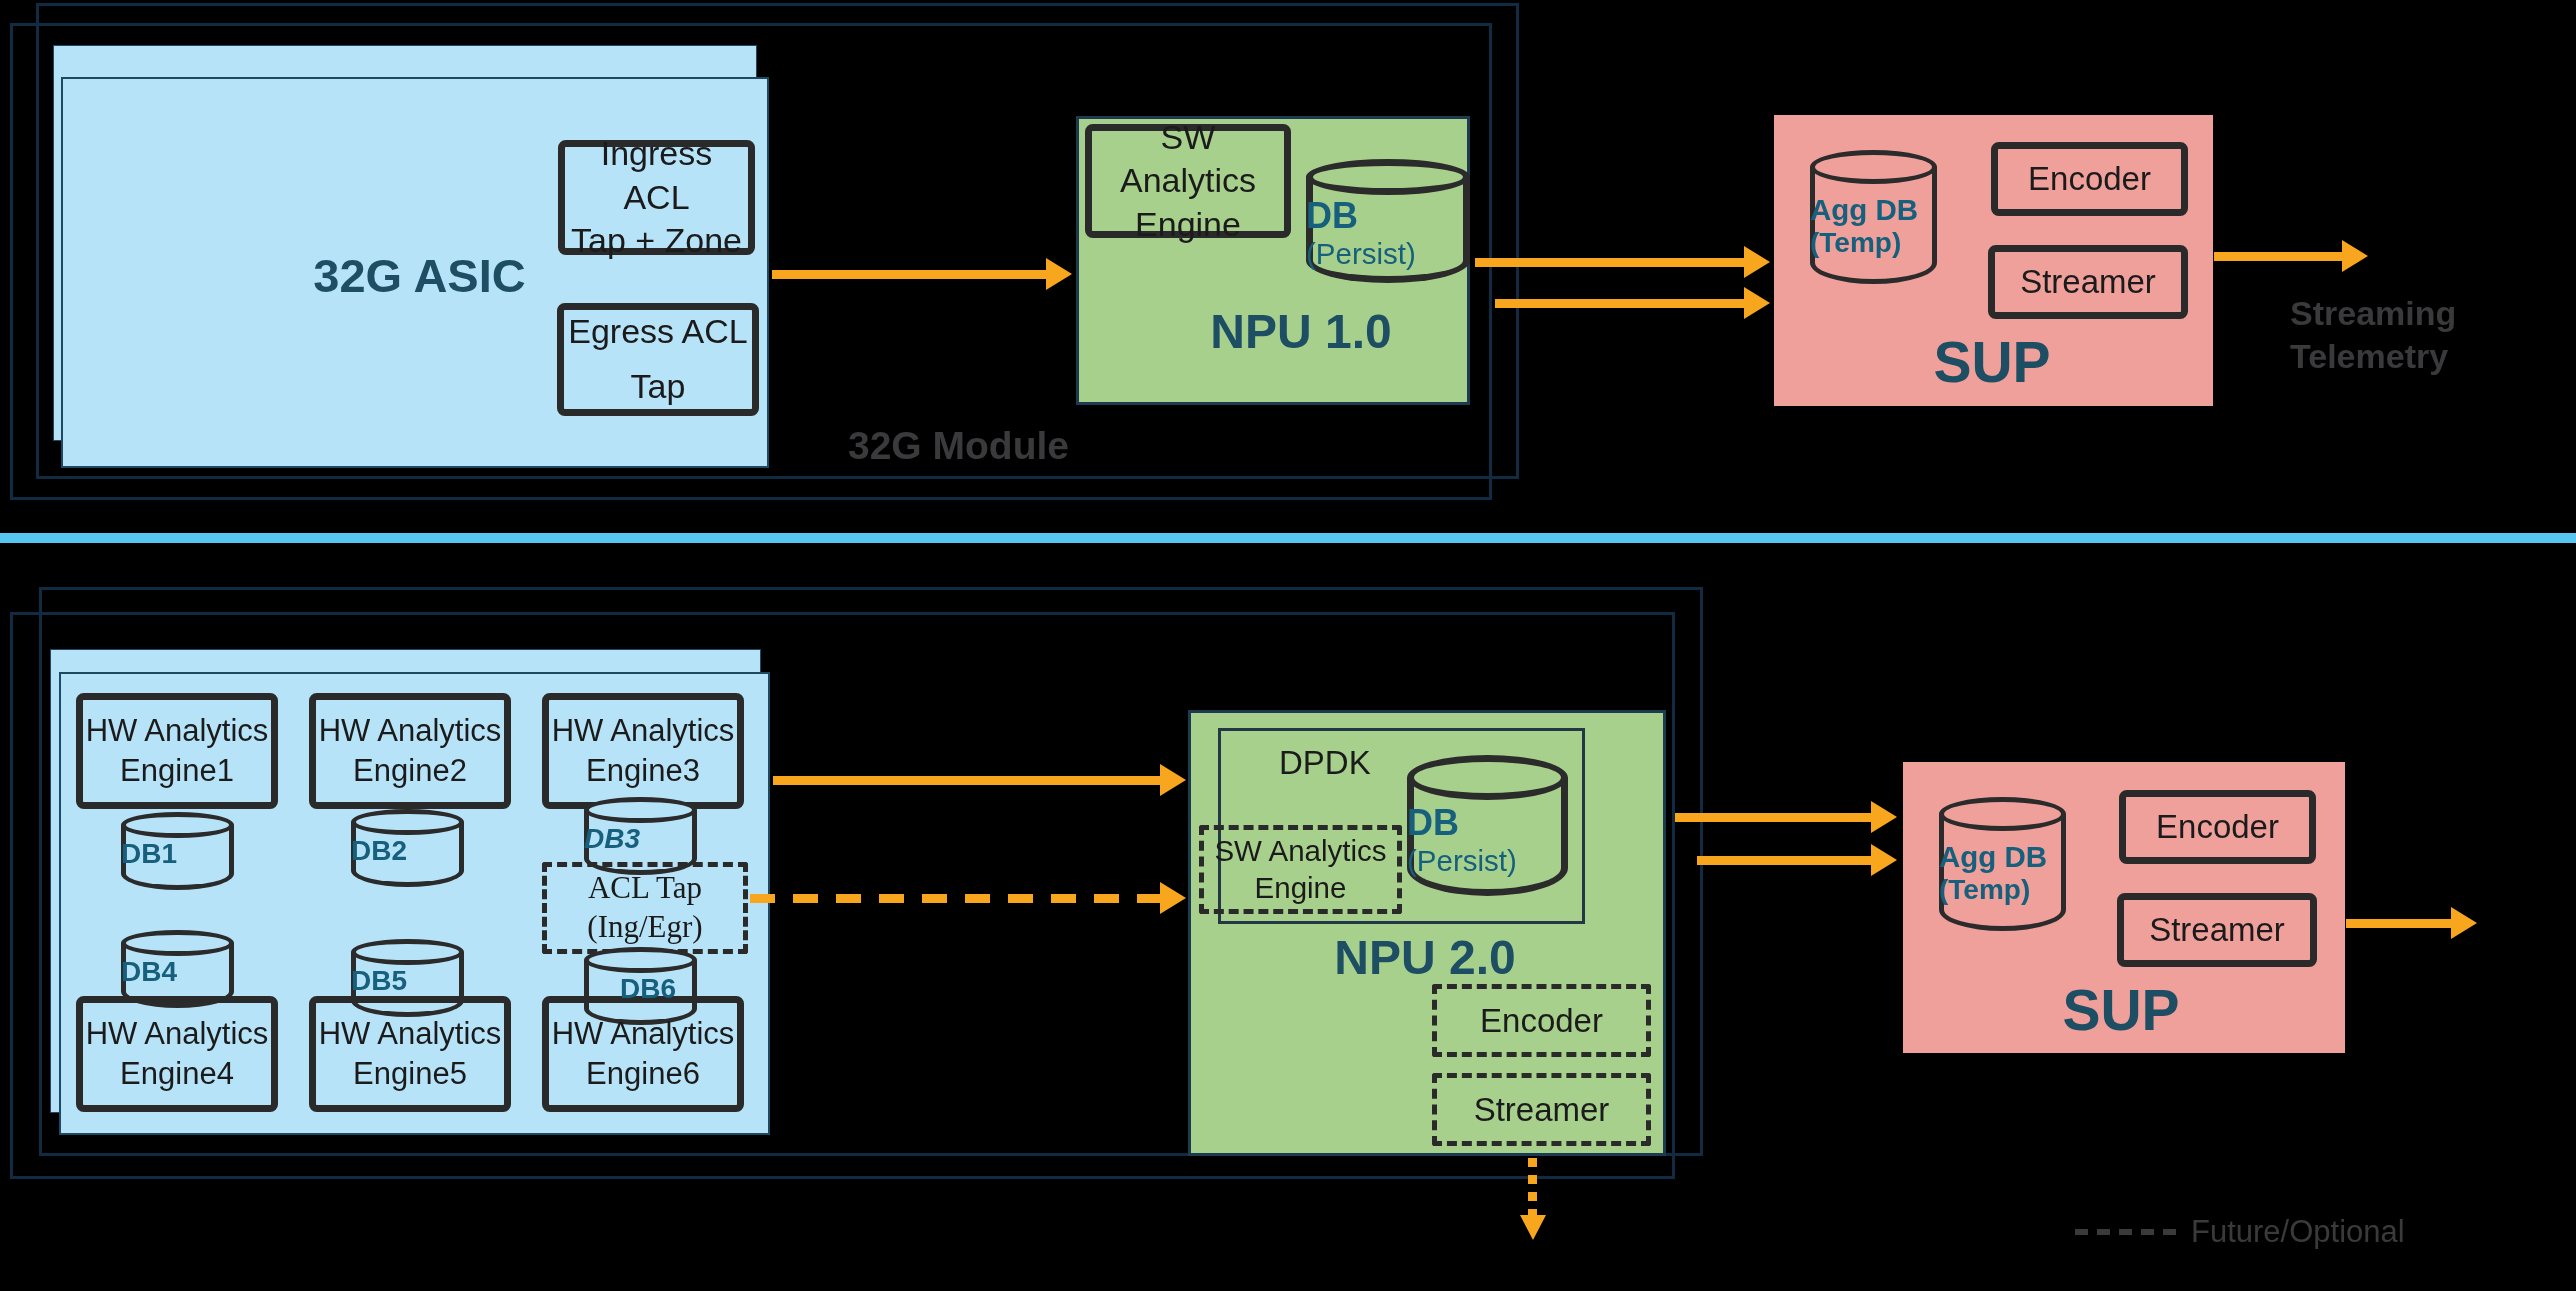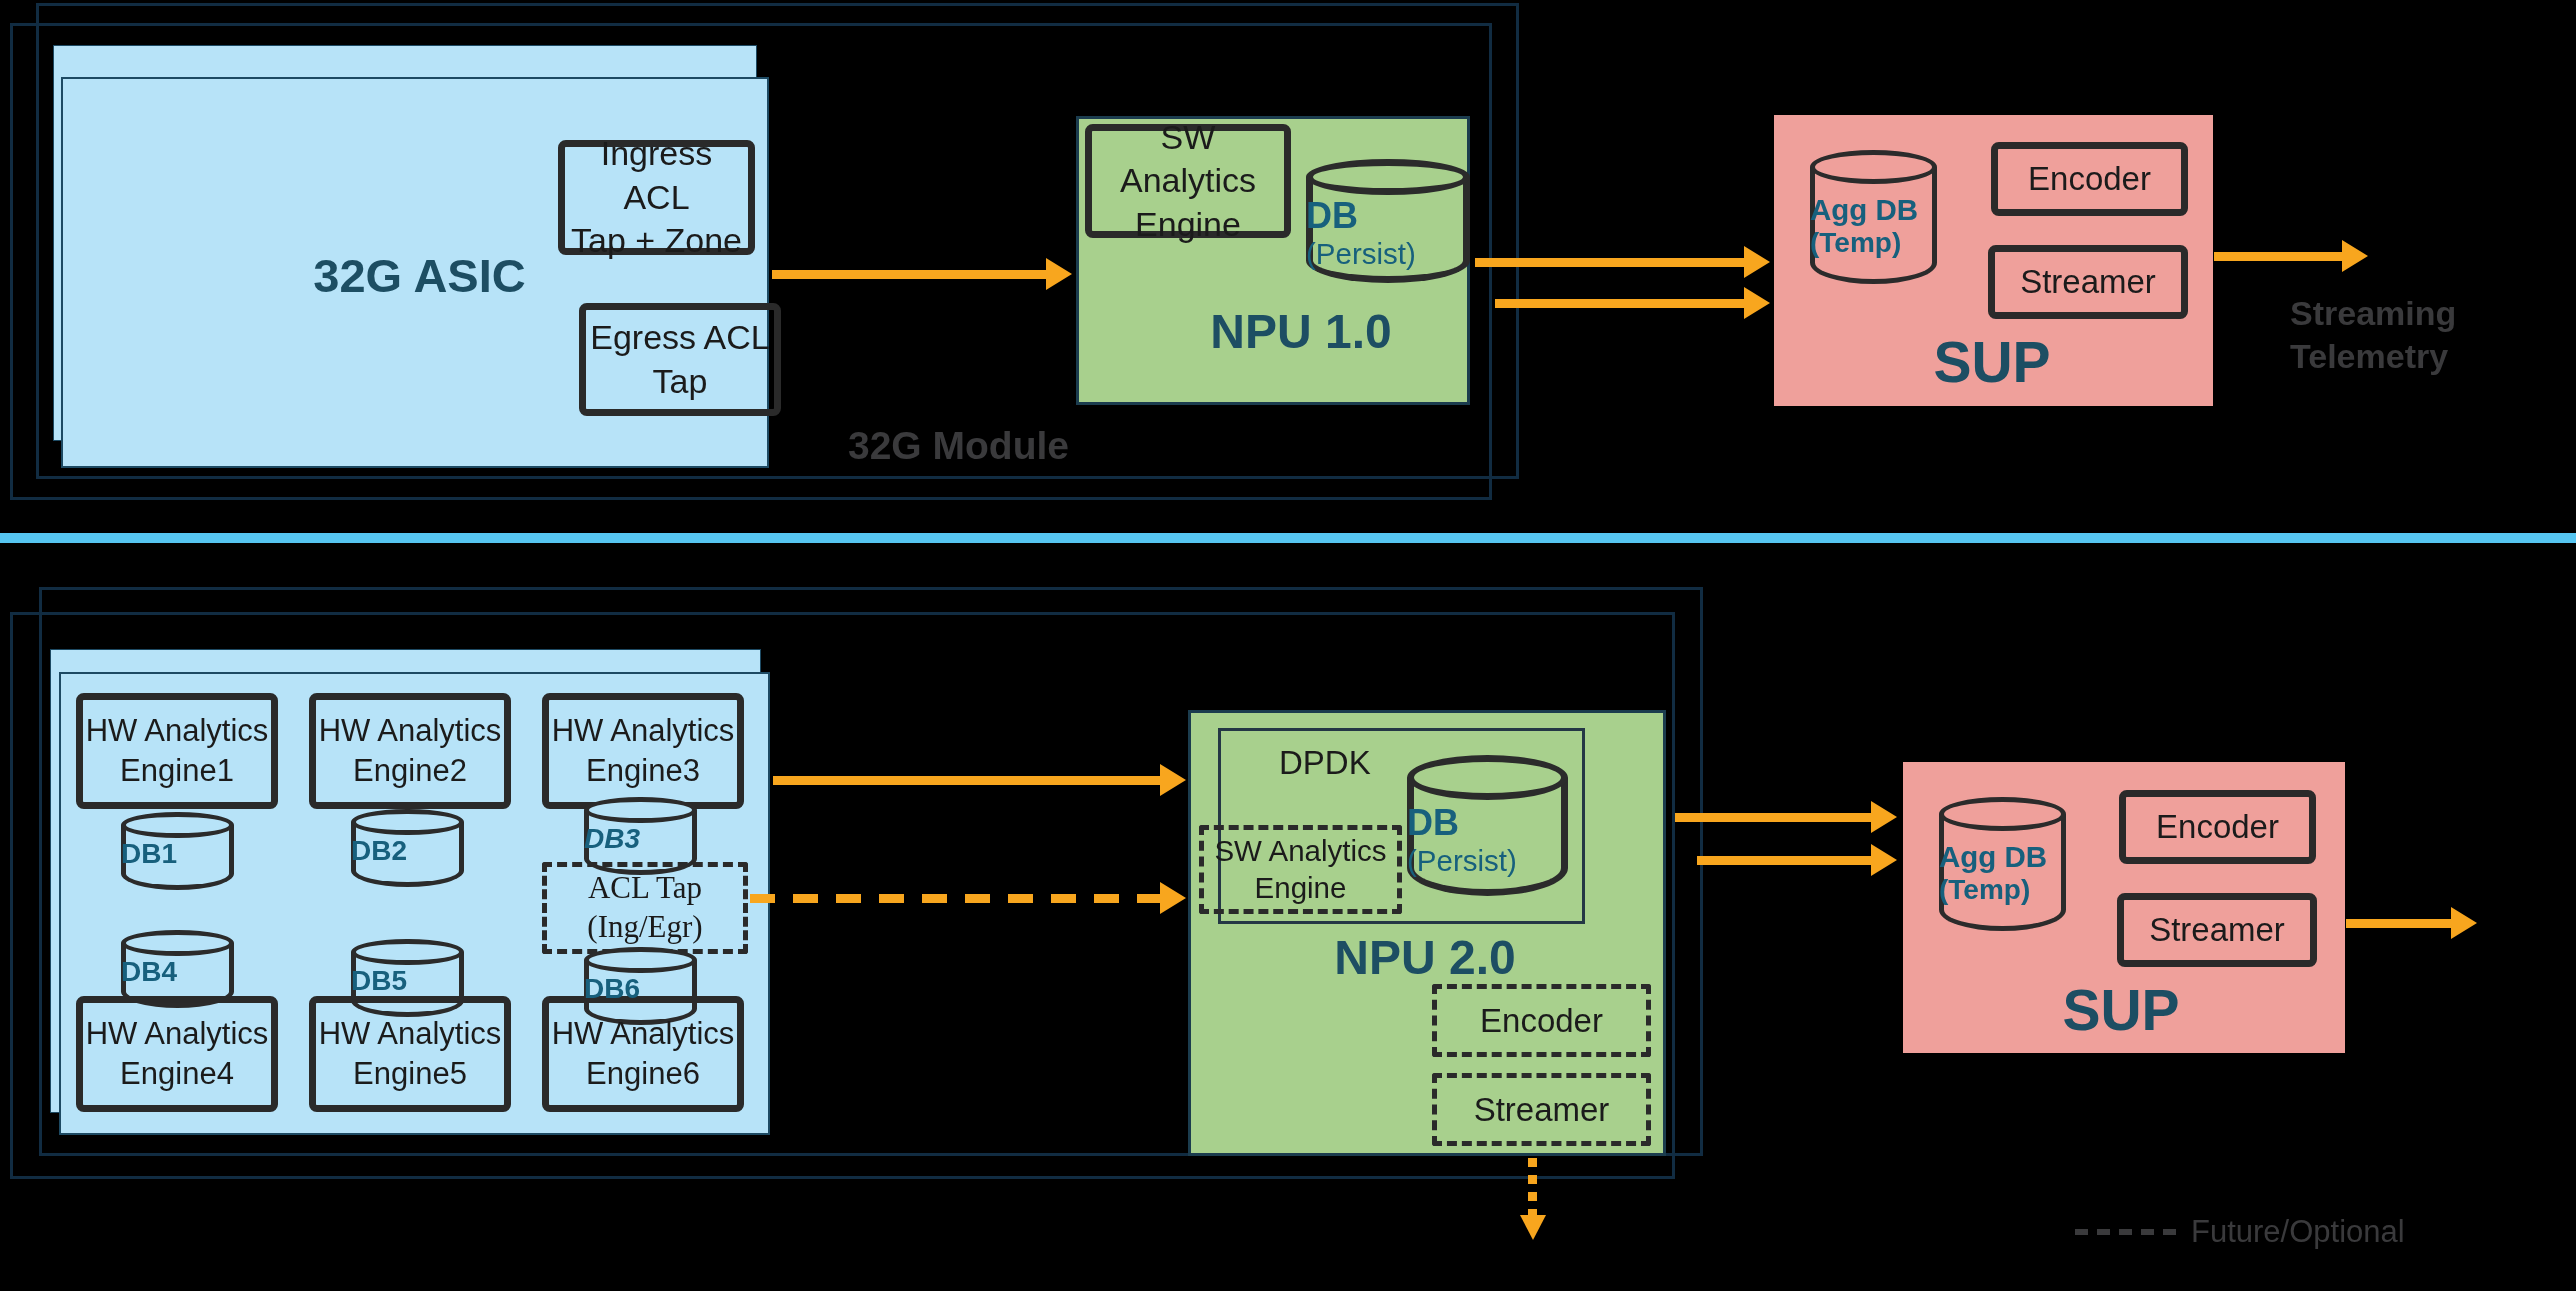--- a/index.html
+++ b/index.html
@@ -72,21 +72,21 @@
   <div class="card-back" style="left:53px;top:45px;width:704px;height:396px;"></div>
   <div class="card-front" style="left:61px;top:77px;width:708px;height:391px;"></div>
 
   <div class="title" style="left:202px;top:248px;width:435px;font-size:47px;">32G ASIC</div>
 
   <div class="bbox" style="left:558px;top:140px;width:197px;height:115px;font-size:34px;">
     <span>Ingress ACL</span>
     <span>Tap + Zone</span>
   </div>
 
-  <div class="bbox" style="left:579px;top:303px;width:202px;height:113px;font-size:34px;">
+  <div class="bbox" style="left:557px;top:303px;width:202px;height:113px;font-size:34px;justify-content:space-between;">
     <span>Egress ACL</span>
     <span>Tap</span>
   </div>
 
   <div class="arrow" style="left:772px;top:270px;width:275px;"></div>
 
   <div class="npu" style="left:1076px;top:116px;width:394px;height:289px;"></div>
 
   <div class="bbox" style="left:1085px;top:124px;width:206px;height:114px;font-size:34px;">
     <span>SW Analytics</span>
@@ -195,21 +195,21 @@
   <div class="cyl" style="left:351px;top:939px;width:113px;height:78px;--cap:26.4px;--sw:5.4px;--fill:#b7e3f8;">
     <div class="cyl-cap"></div>
     <div class="cyl-body"></div>
     <div class="cyl-label" style="top:26.4px;">
       <div class="db-name" style="font-size:28px;">DB5</div>
     </div>
   </div>
   <div class="cyl" style="left:584px;top:947px;width:113px;height:78px;--cap:26.4px;--sw:5.4px;--fill:#b7e3f8;">
     <div class="cyl-cap"></div>
     <div class="cyl-body"></div>
-    <div class="cyl-label" style="top:26.4px;">
+    <div class="cyl-label" style="top:26.4px;padding-left:36px;">
       <div class="db-name" style="font-size:28px;">DB6</div>
     </div>
   </div>
 
   <div class="bbox" style="left:76px;top:996px;width:202px;height:116px;font-size:31px;">
     <span>HW Analytics</span>
     <span>Engine4</span>
   </div>
   <div class="bbox" style="left:309px;top:996px;width:202px;height:116px;font-size:31px;">
     <span>HW Analytics</span>

